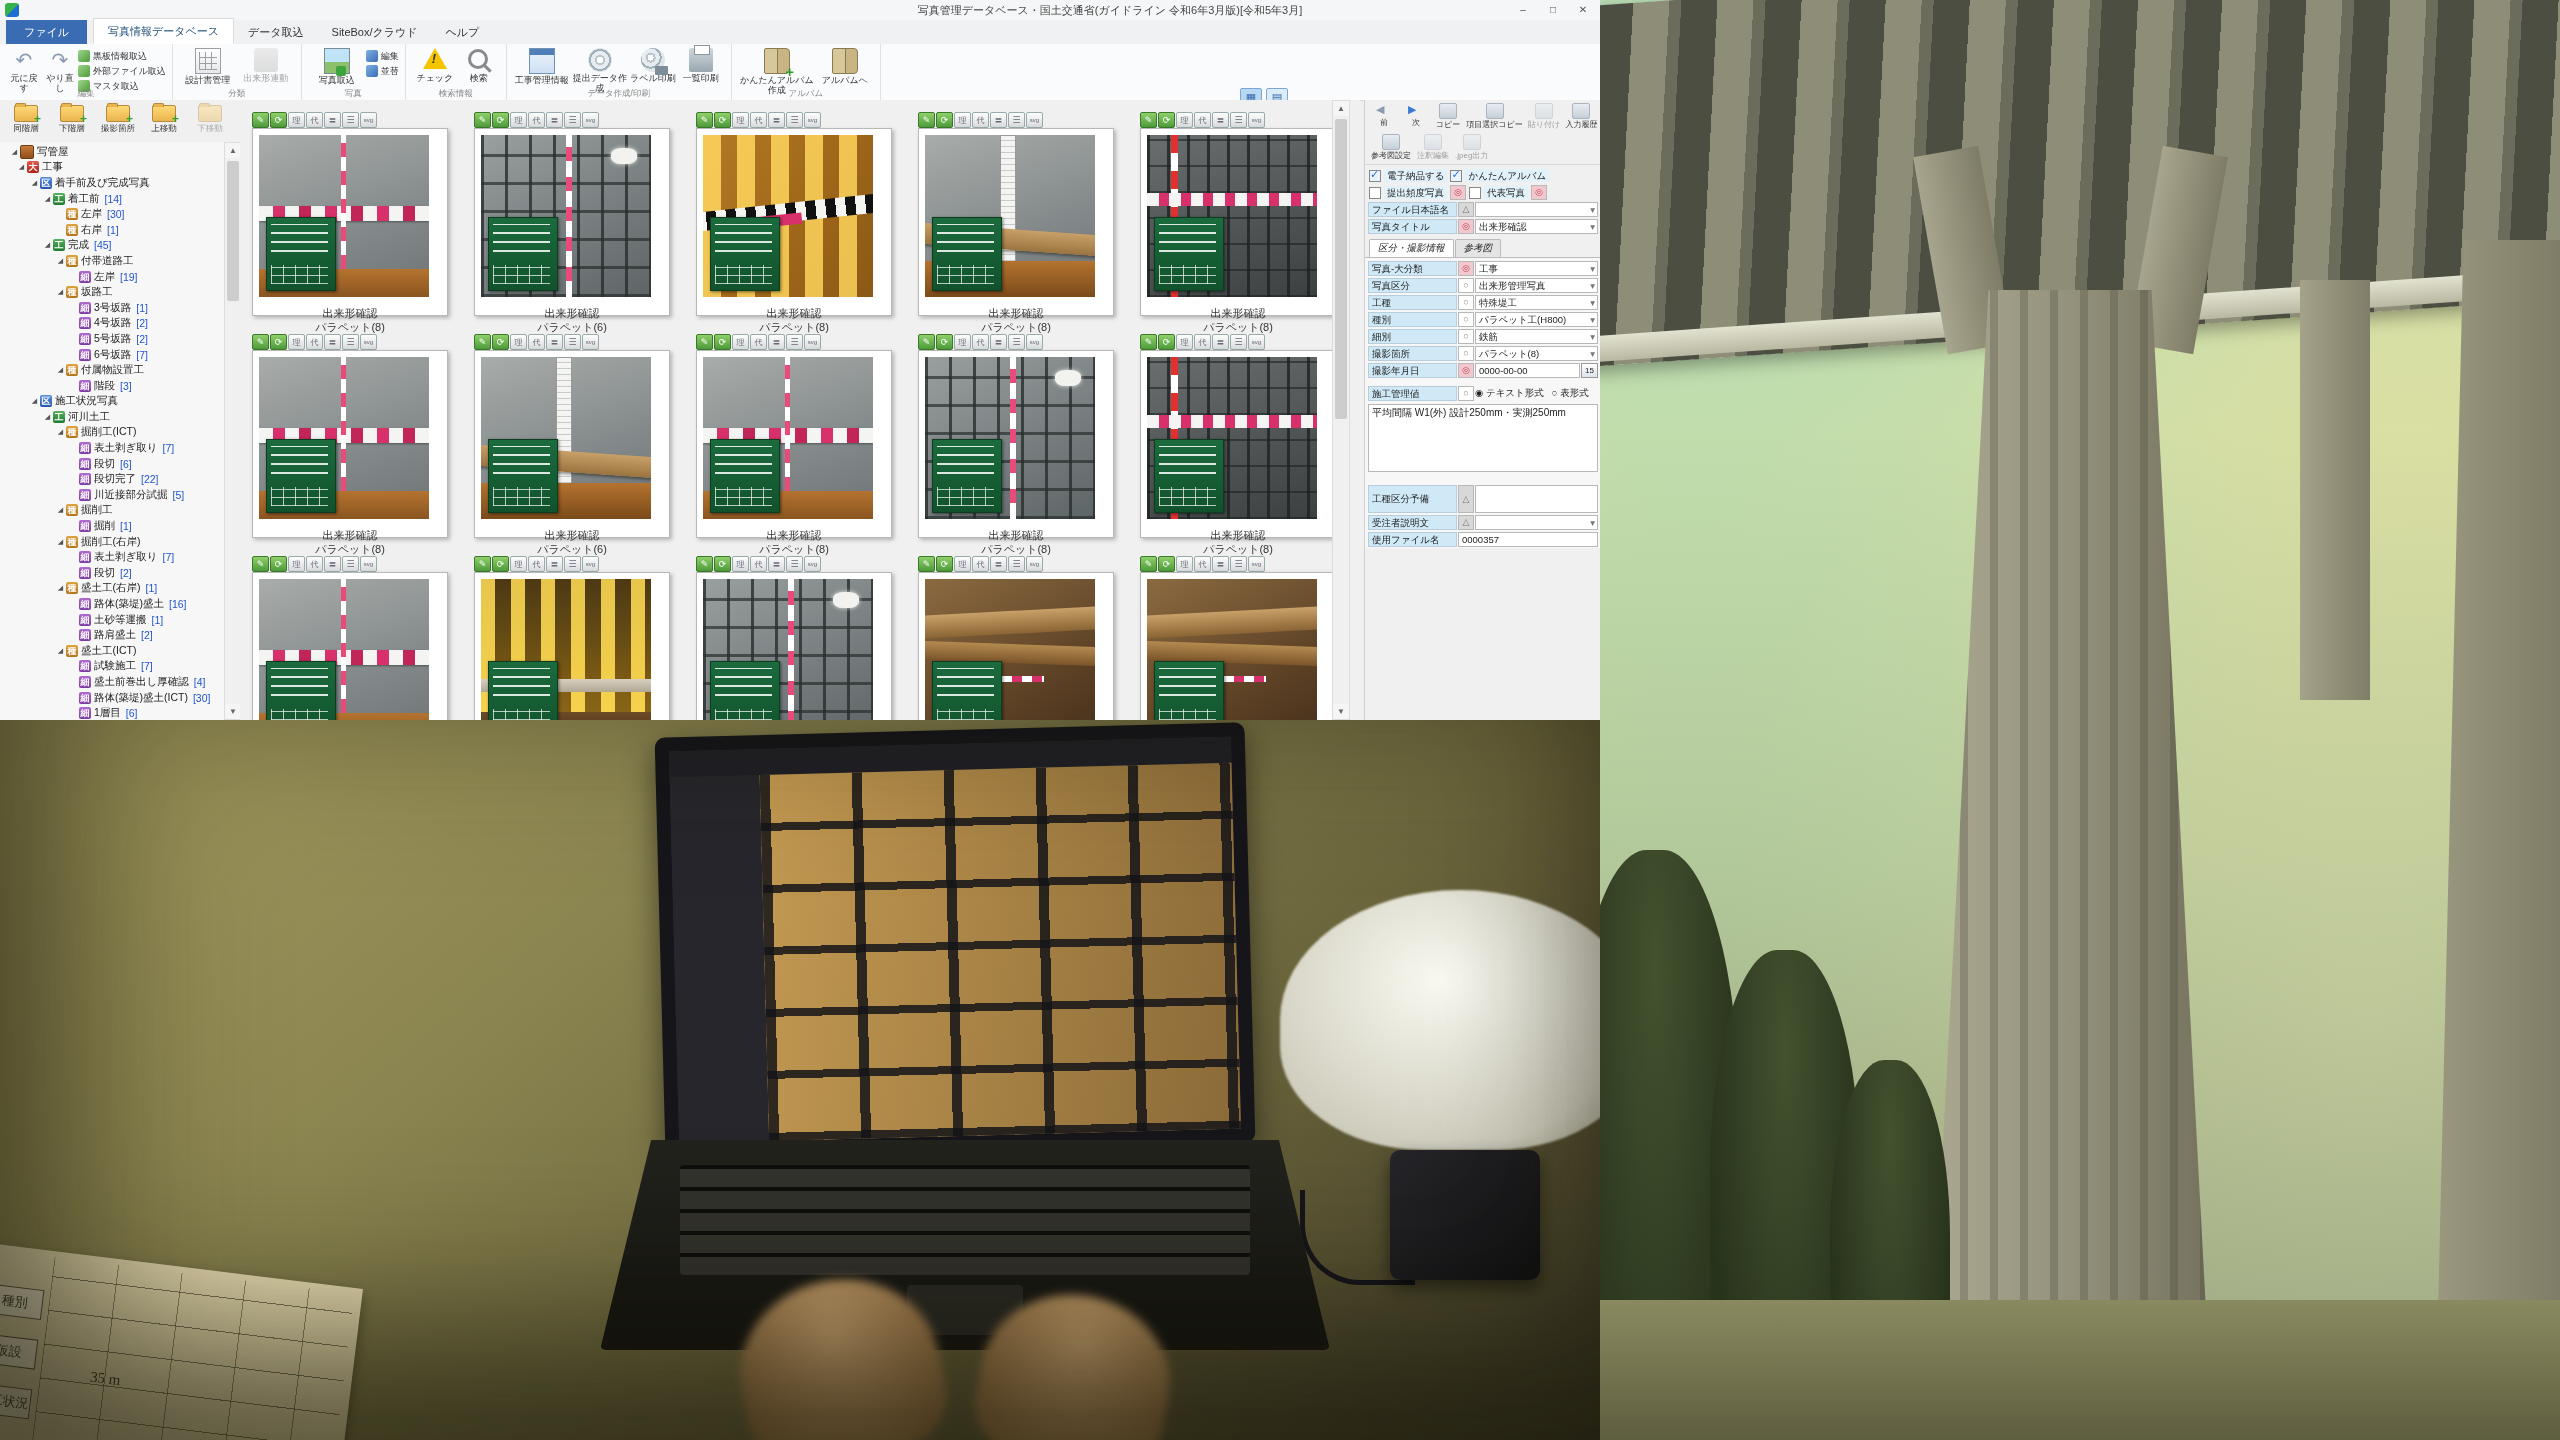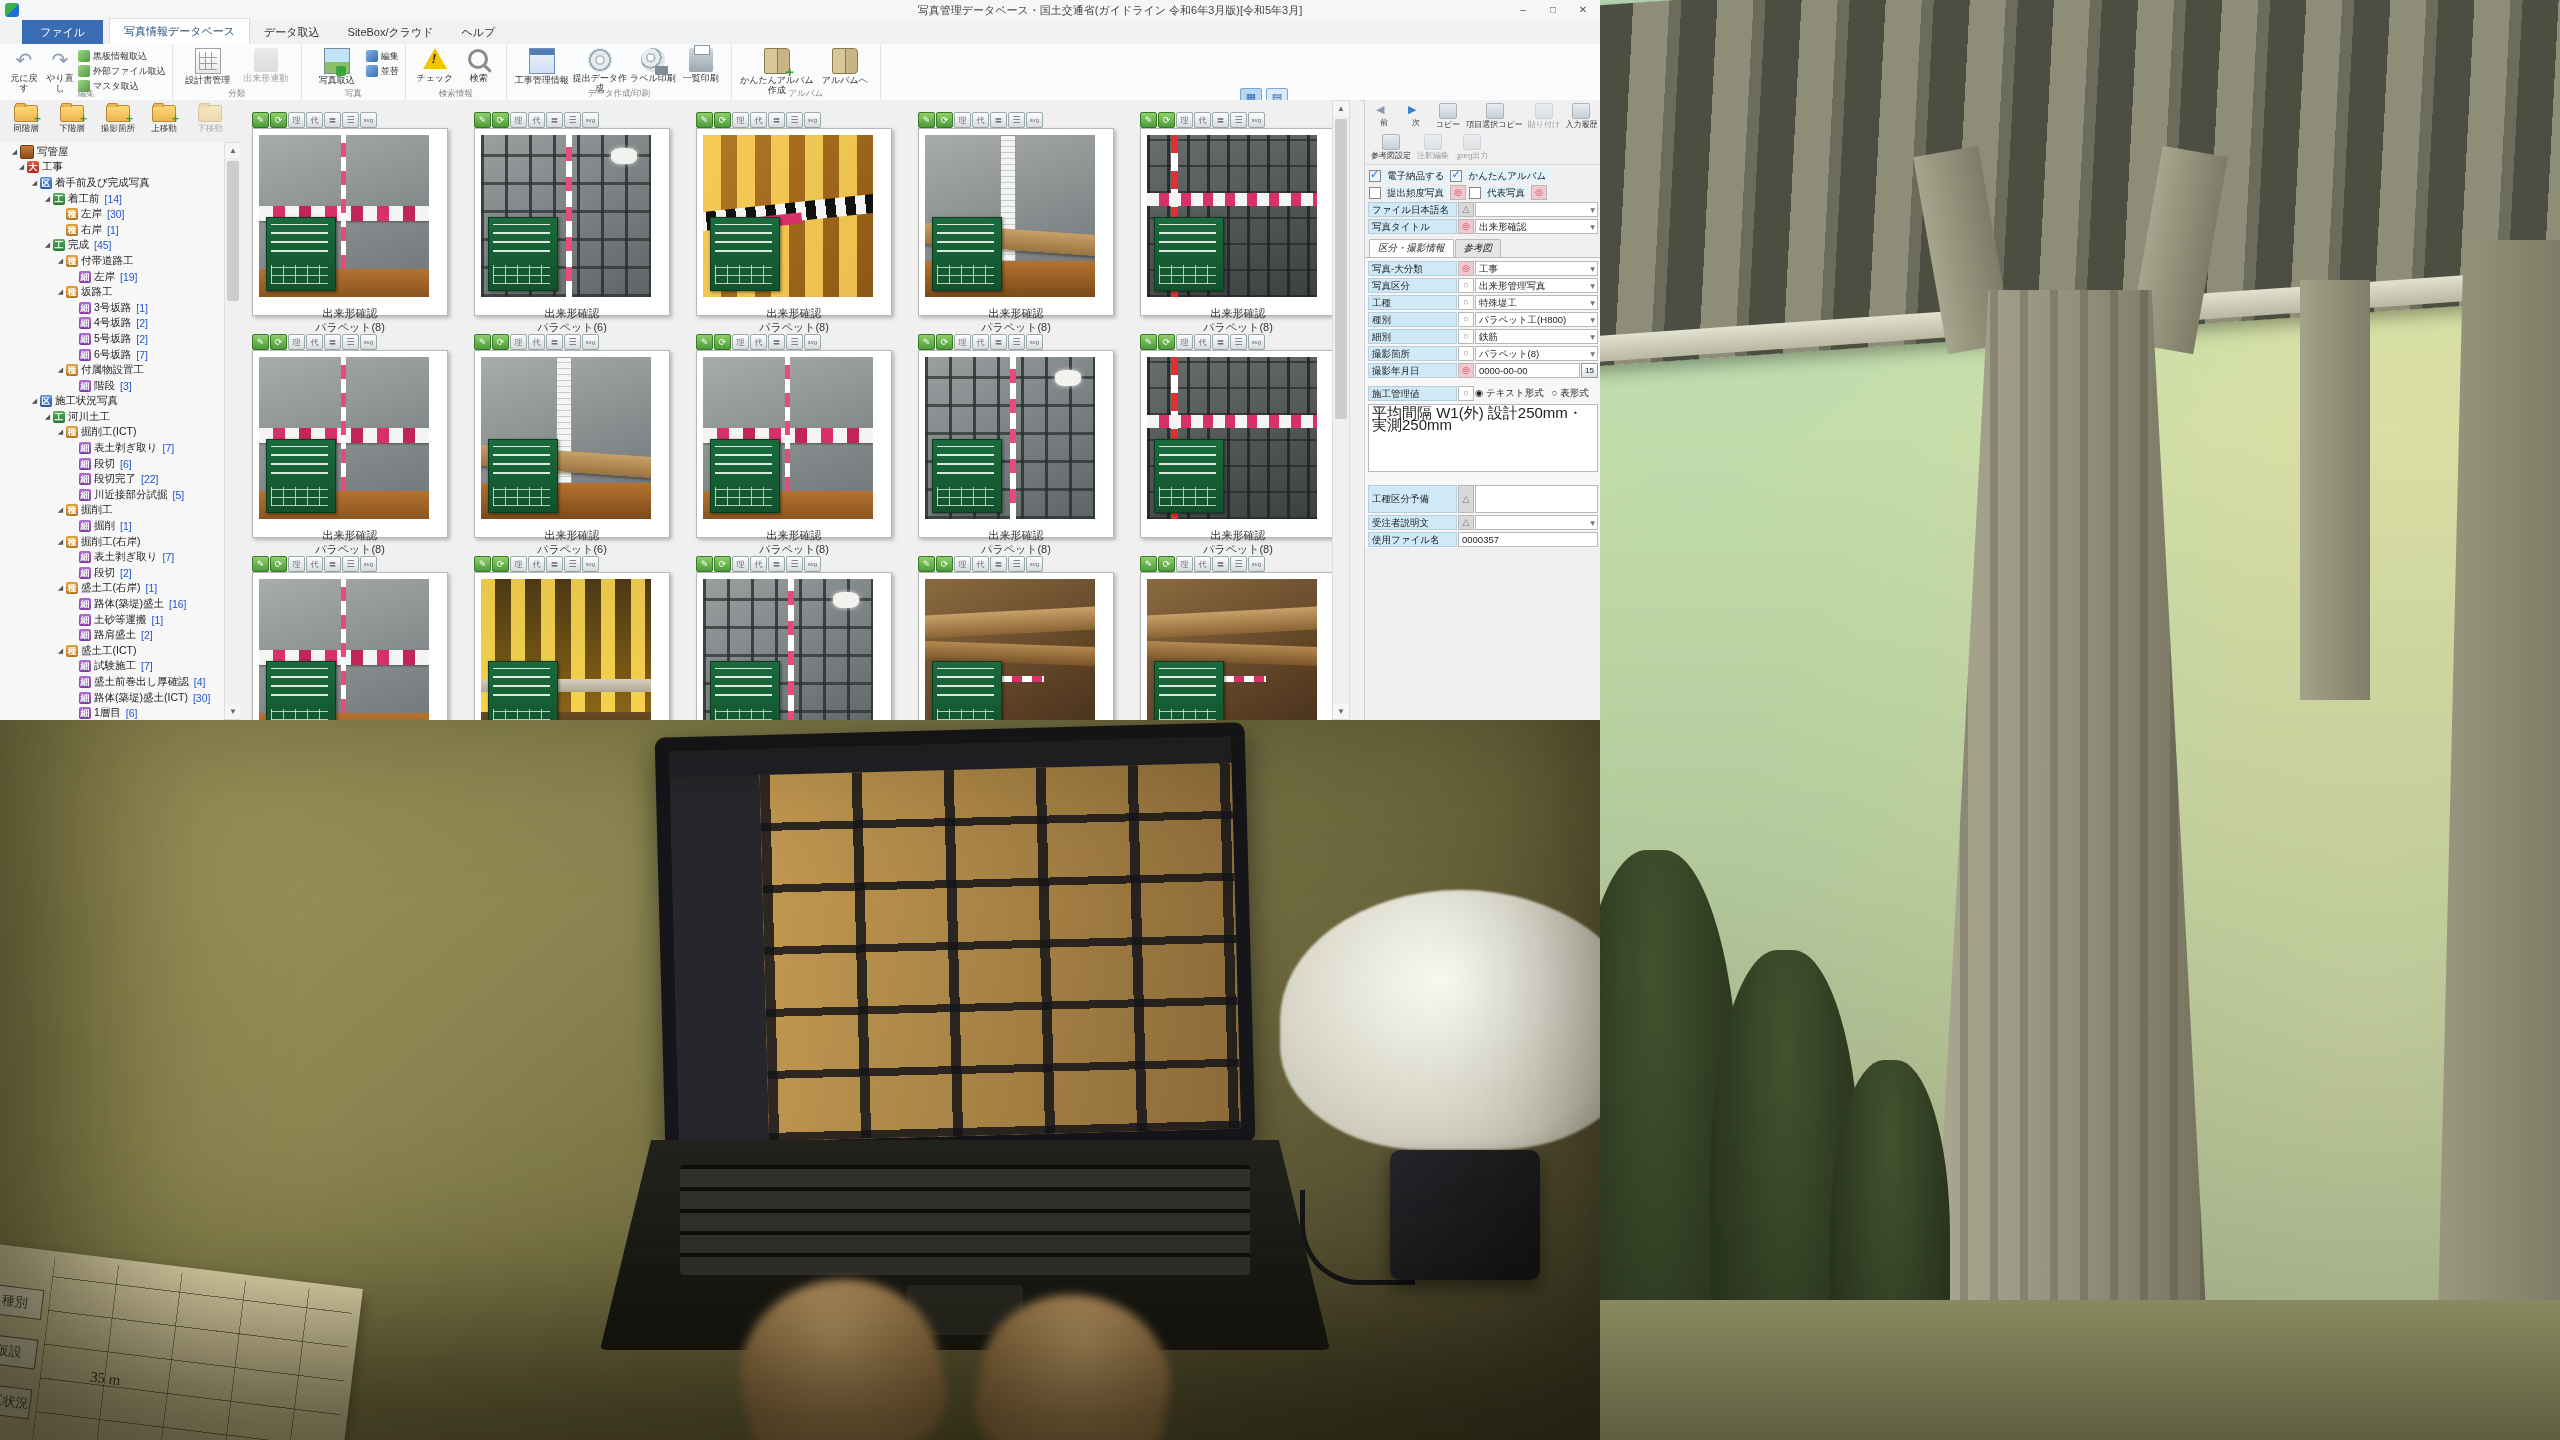--- a/index.html
+++ b/index.html
@@ -9,21 +9,21 @@
   .app{position:absolute;left:0;top:0;width:1600px;height:720px;background:#f0f0f0;border-right:2px solid #4c1d95;}
   .titlebar{position:absolute;left:0;top:0;width:100%;height:20px;background:#f5f6f7;border-bottom:1px solid #e3e3e3;}
   .appicon{position:absolute;left:5px;top:3px;width:14px;height:14px;border-radius:3px;
            background:linear-gradient(135deg,#35b24a 0 50%,#1f6fd0 50% 100%);}
   .title{position:absolute;left:760px;width:700px;top:3px;font-size:11px;color:#444;text-align:center;white-space:nowrap;}
   .winbtns{position:absolute;right:2px;top:0;display:flex;}
   .winbtn{width:30px;height:19px;font-size:10px;color:#555;text-align:center;line-height:19px;cursor:pointer;}
   
   .tabstrip{position:absolute;left:0;top:20px;width:100%;height:24px;background:#f0f1f2;border-bottom:1px solid #dadbdc;display:flex;align-items:flex-end;}
   .tab{font-size:11px;color:#333;padding:4px 14px;height:16px;line-height:16px;cursor:pointer;}
-  .tab.file{background:#3a6cb4;color:#fff;margin:0 6px 0 22px;padding:4px 18px;}
+  .tab.file{background:#3a6cb4;color:#fff;margin:0 6px 0 6px;padding:4px 18px;}
   .tab.active{background:#fff;border:1px solid #dadbdc;border-bottom:1px solid #fff;color:#1f4e79;}
   
   .ribbon{position:absolute;left:0;top:44px;width:100%;height:56px;background:#fafbfc;border-bottom:1px solid #d5d6d7;display:flex;align-items:stretch;}
   .rgroup{position:relative;display:flex;align-items:flex-start;padding:3px 6px 10px 6px;border-right:1px solid #e0e1e2;}
   .glabel{position:absolute;left:0;right:0;bottom:0;text-align:center;font-size:8.5px;color:#888;}
   .rbig{width:58px;display:flex;flex-direction:column;align-items:center;cursor:pointer;padding-top:1px;}
   .rbig .lbl{font-size:9px;color:#333;text-align:center;line-height:10px;margin-top:1px;}
   .rbig.dis{opacity:.45;}
   .rsm{display:flex;align-items:center;gap:3px;font-size:9px;color:#333;cursor:pointer;height:14px;}
   .rstack{display:flex;flex-direction:column;justify-content:flex-end;gap:1px;padding-top:2px;}
@@ -151,21 +151,21 @@
   .frow{display:flex;align-items:center;gap:1px;padding:1px 3px;}
   .flbl{flex:none;width:84px;background:#cfe9f7;border:1px solid #b8cedd;height:13px;line-height:13px;padding-left:3px;}
   .fval{flex:1;background:#fff;border:1px solid #b8b8b8;height:13px;line-height:13px;padding:0 3px;position:relative;white-space:nowrap;overflow:hidden;}
   .fval.dd::after{content:"▾";position:absolute;right:2px;top:0;color:#777;}
   .ptabs{display:flex;gap:1px;padding:4px 4px 0 4px;font-style:italic;}
   .ptab{border:1px solid #bbb;border-bottom:none;background:#e4e4e4;padding:2px 8px;font-size:9.5px;cursor:pointer;border-radius:2px 2px 0 0;}
   .ptab.on{background:#fff;}
   .pbody{border-top:1px solid #bbb;background:#f7f7f7;padding-top:2px;}
   .calbtn{flex:none;width:15px;height:13px;border:1px solid #999;background:linear-gradient(#fff,#dce4ec);font-size:8px;text-align:center;line-height:13px;cursor:pointer;}
   .radios{flex:1;display:flex;gap:8px;align-items:center;background:#f7f7f7;height:13px;}
-  .memo{margin:2px 3px;background:#fff;border:1px solid #b8b8b8;height:62px;padding:2px 3px;font-size:15px;line-height:12px;}
+  .memo{margin:2px 3px;background:#fff;border:1px solid #b8b8b8;height:62px;padding:2px 3px;font-size:10px;line-height:12px;}
   .tallrow .flbl{height:26px;line-height:26px;} .tallrow .fval{height:26px;} .tallrow .mk{height:26px;line-height:26px;}
   
   .photo-bridge{position:absolute;left:1600px;top:0;width:960px;height:1440px;overflow:hidden;
      background:linear-gradient(#cfe0b0 0%,#d8dda0 30%,#b8c694 60%,#8e9a78 100%);}
   .pb-haze{position:absolute;inset:0;background:radial-gradient(ellipse at 10% 15%,rgba(130,220,205,.35),transparent 55%),radial-gradient(ellipse at 80% 70%,rgba(240,240,190,.25),transparent 60%);}
   .pb-deck{position:absolute;left:-40px;top:-30px;width:1100px;height:360px;transform:rotate(-4deg);
      background:repeating-linear-gradient(97deg,#8e8e78 0 36px,#6c6c5c 36px 48px,#4d4e42 48px 84px);box-shadow:0 6px 18px rgba(0,0,0,.35);}
   .pb-deckedge{position:absolute;left:-40px;top:300px;width:1100px;height:26px;transform:rotate(-4deg);background:linear-gradient(#e2e2d0,#b8b8a2);}
   .pb-pier{position:absolute;left:300px;top:290px;width:340px;height:1150px;
      background:linear-gradient(90deg,#b0ad96,#94927c 50%,#6e6c58);

